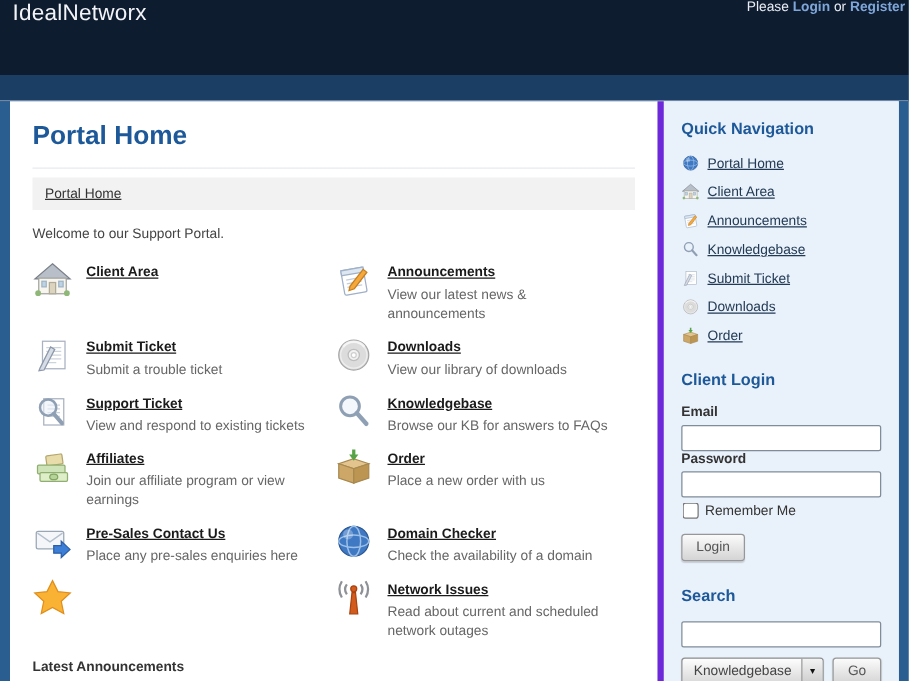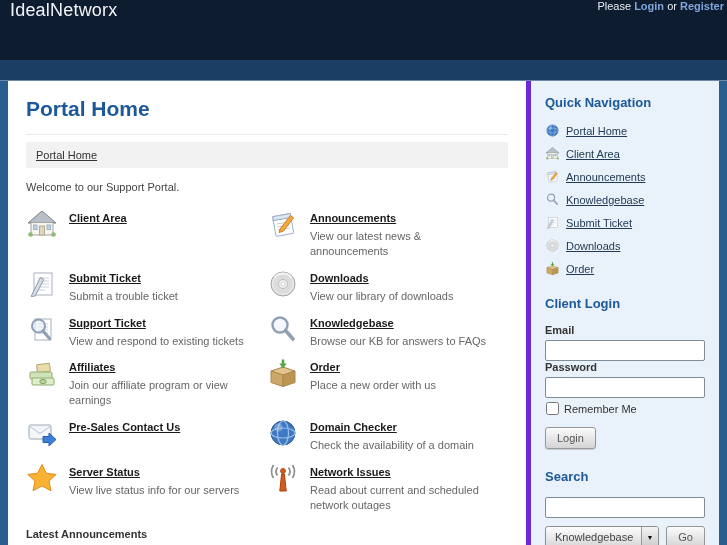--- a/index.html
+++ b/index.html
@@ -280,42 +280,39 @@
       </div>
     </div>
 
     <div class="grid-row">
       <div class="grid-cell">
         <svg class="ic32">
             <use href="#sym-mailarrow"></use>
           </svg>
         <div>
           <a class="cell-title">Pre-Sales Contact Us</a>
+          <div class="cell-desc">Place any pre-sales enquiries here</div>
         </div>
       </div>
       <div class="grid-cell">
         <svg class="ic32">
             <use href="#sym-globe"></use>
           </svg>
         <div>
           <a class="cell-title">Domain Checker</a>
           <div class="cell-desc">Check the availability of a domain</div>
         </div>
       </div>
     </div>
 
     <div class="grid-row">
       <div class="grid-cell">
         <svg class="ic32">
             <use href="#sym-star"></use>
           </svg>
-        <div>
-          <a class="cell-title">Server Status</a>
-          <div class="cell-desc">View live status info for our servers</div>
-        </div>
       </div>
       <div class="grid-cell">
         <svg class="ic32">
             <use href="#sym-antenna"></use>
           </svg>
         <div>
           <a class="cell-title">Network Issues</a>
           <div class="cell-desc">Read about current and scheduled network outages</div>
         </div>
       </div>

